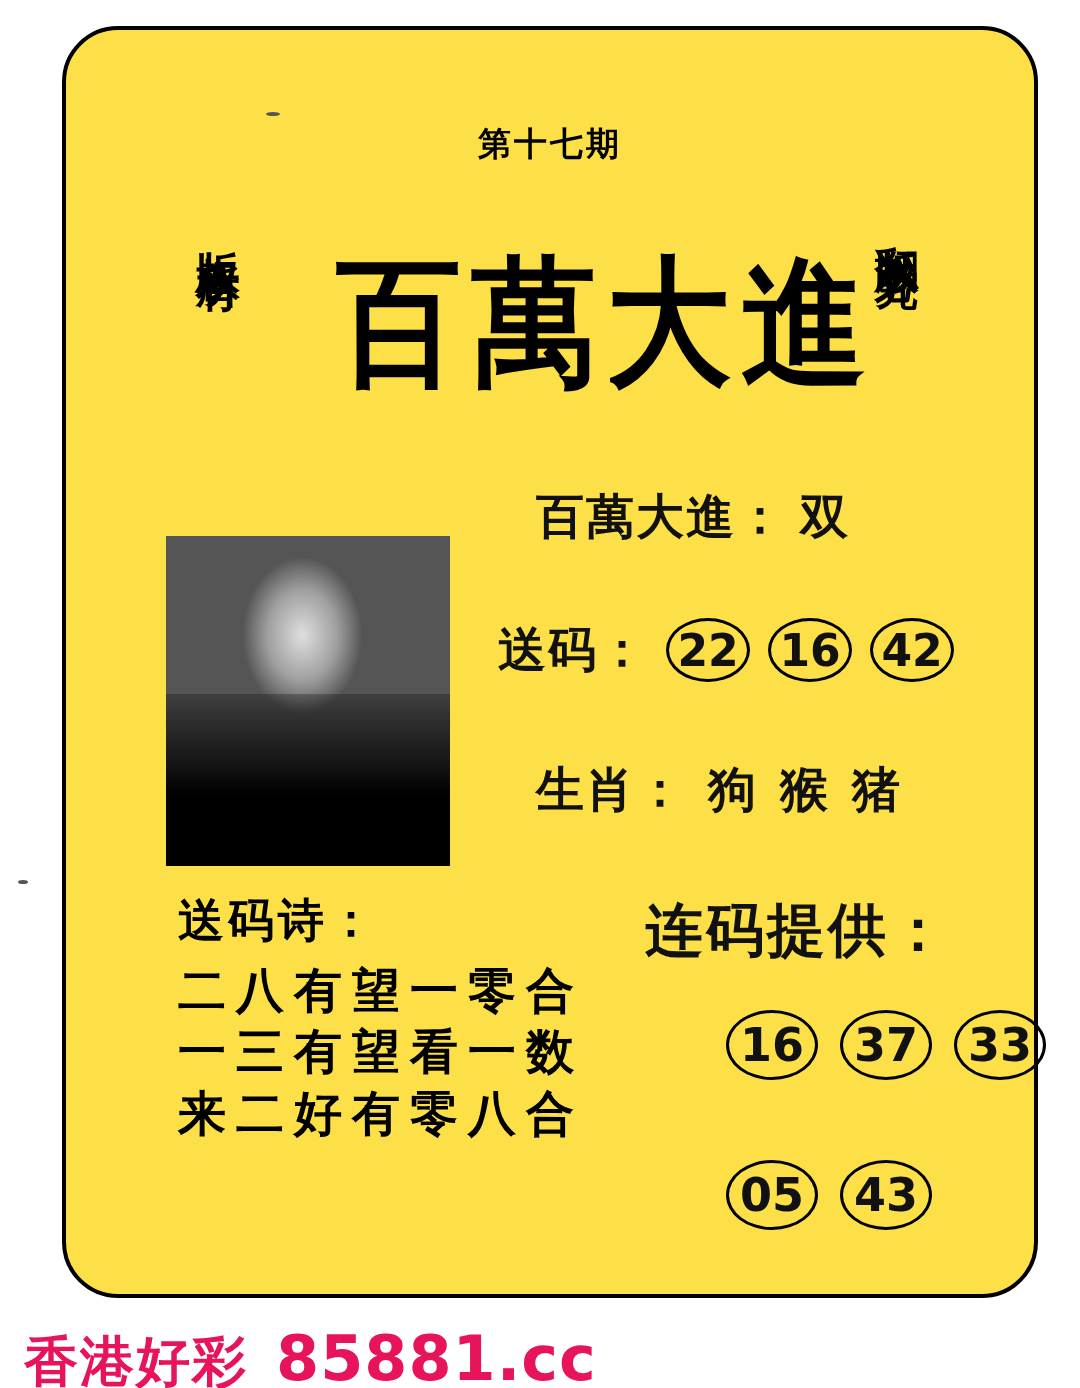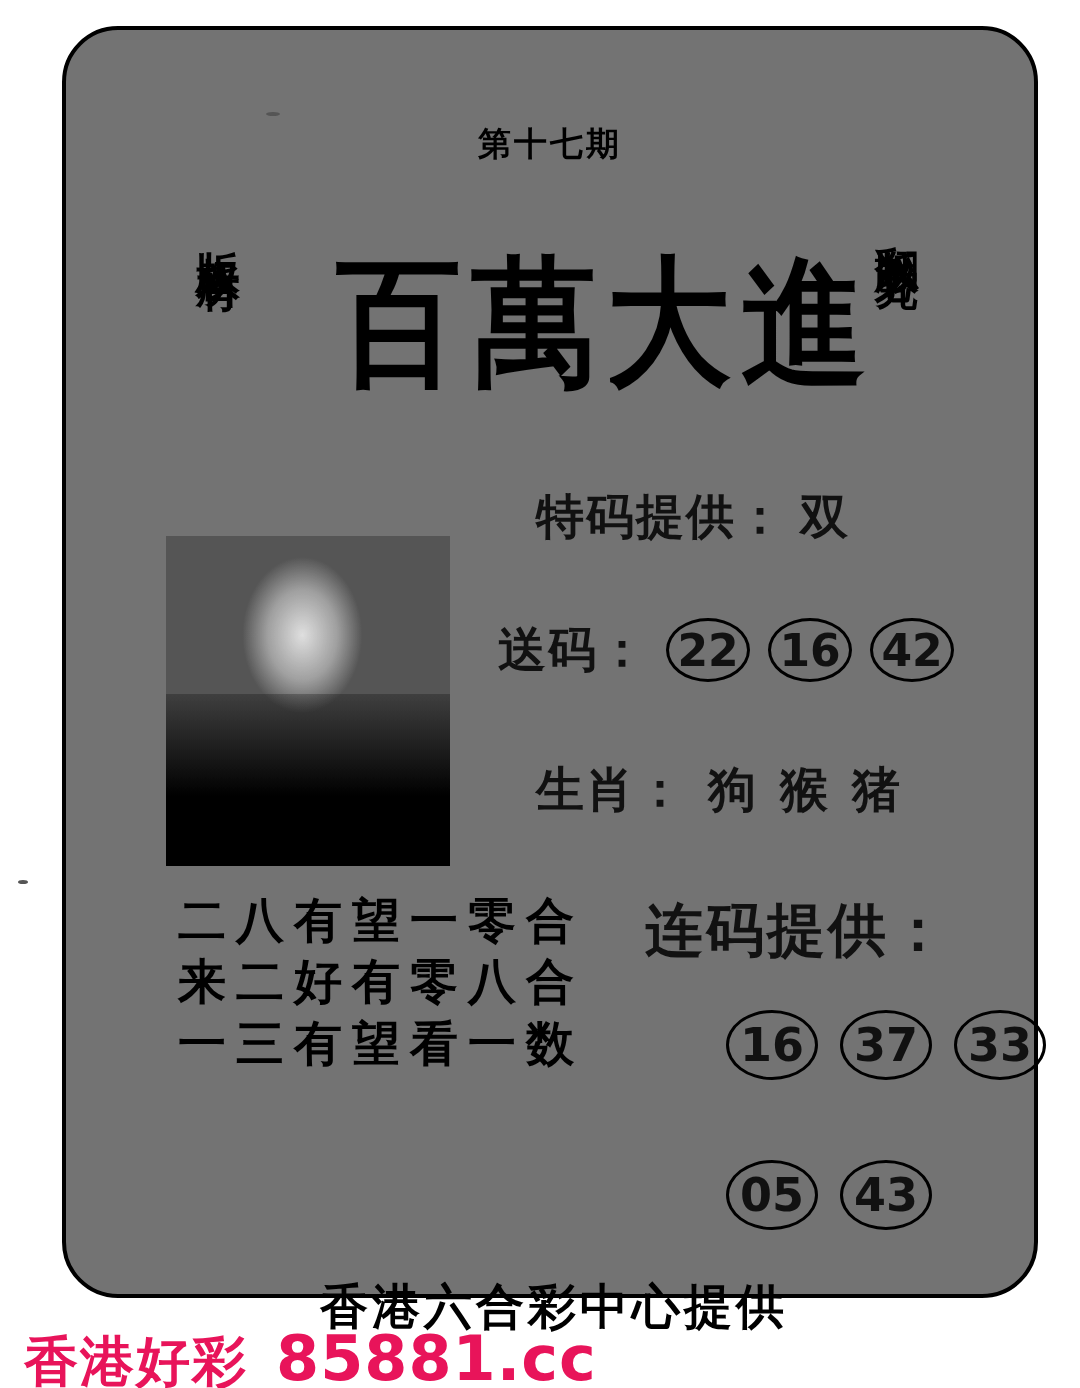--- a/index.html
+++ b/index.html
@@ -19,21 +19,21 @@
   
   .card {
     position: absolute;
     left: 62px;
     top: 26px;
     width: 976px;
     height: 1272px;
     border: 4px solid #000;
     border-radius: 56px;
     box-sizing: border-box;
-    background: #737373;
+    background: #fde047;
   }
 
   
   .issue {
     position: absolute;
     left: 0;
     top: 92px;
     width: 100%;
     text-align: center;
     font-family: "DejaVu Serif", serif;
@@ -266,52 +266,52 @@
   <div class="issue">第十七期</div>
 
   <div class="vside left">版权所有</div>
   <div class="vside right">翻版必究</div>
 
   <div class="big-title">百萬大進</div>
 
   <div class="photo"></div>
 
   <div class="special-line">
-    <span>特码提供：</span><span class="val">双</span>
+    <span>百萬大進：</span><span class="val">双</span>
   </div>
 
   <div class="send-line">
     <span class="lbl">送码：</span>
     <span class="ball">22</span>
     <span class="ball">16</span>
     <span class="ball">42</span>
   </div>
 
   <div class="zodiac-line">
     <span>生肖：</span><span class="z">狗</span><span class="z">猴</span><span class="z">猪</span>
   </div>
 
   <div class="poem">
+    <div class="poem-title">送码诗：</div>
     <div class="poem-line">二八有望一零合</div>
+    <div class="poem-line">一三有望看一数</div>
     <div class="poem-line">来二好有零八合</div>
-    <div class="poem-line">一三有望看一数</div>
   </div>
 
   <div class="lianma-title">连码提供：</div>
   <div class="lianma-row r1">
     <span class="ball-lg">16</span>
     <span class="ball-lg">37</span>
     <span class="ball-lg">33</span>
   </div>
   <div class="lianma-row r2">
     <span class="ball-lg">05</span>
     <span class="ball-lg">43</span>
   </div>
 
-  <div class="footer-center">香港六合彩中心提供</div>
 </div>
 
 <div class="speck" style="left:18px; top:880px; width:10px; height:4px;"></div>
 <div class="speck" style="left:266px; top:112px; width:14px; height:4px;"></div>
 
 <div class="watermark">
   <span class="wm-text">香港好彩</span>
   <span class="wm-url">85881.cc</span>
 </div>
 

